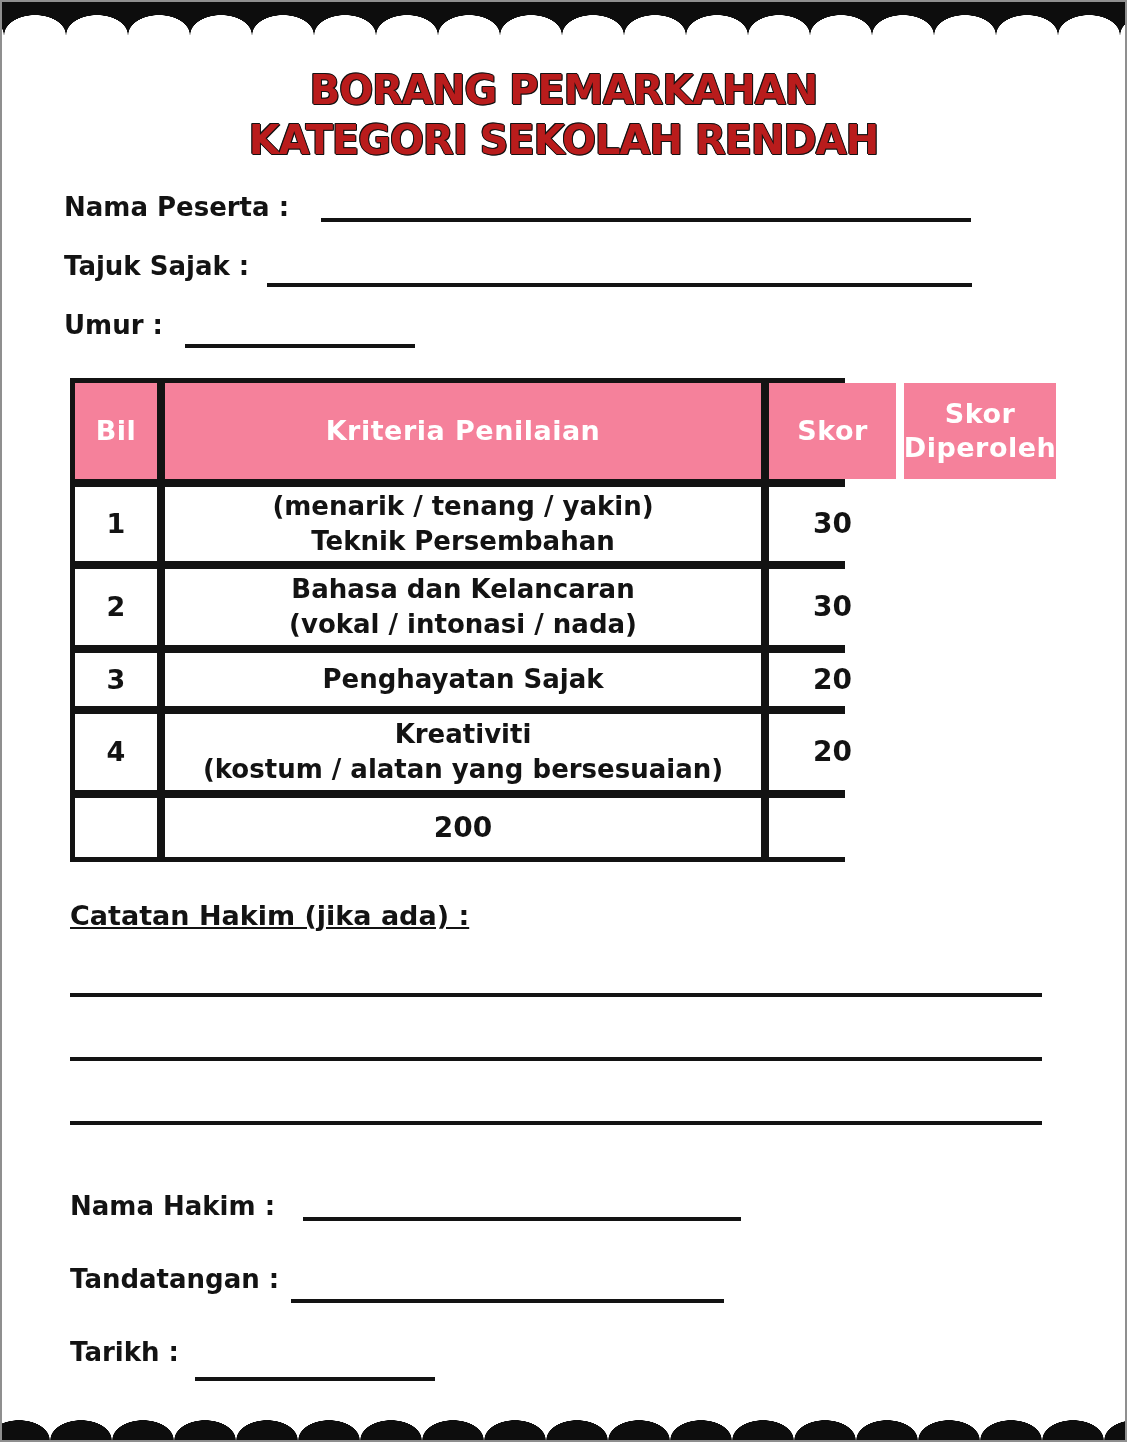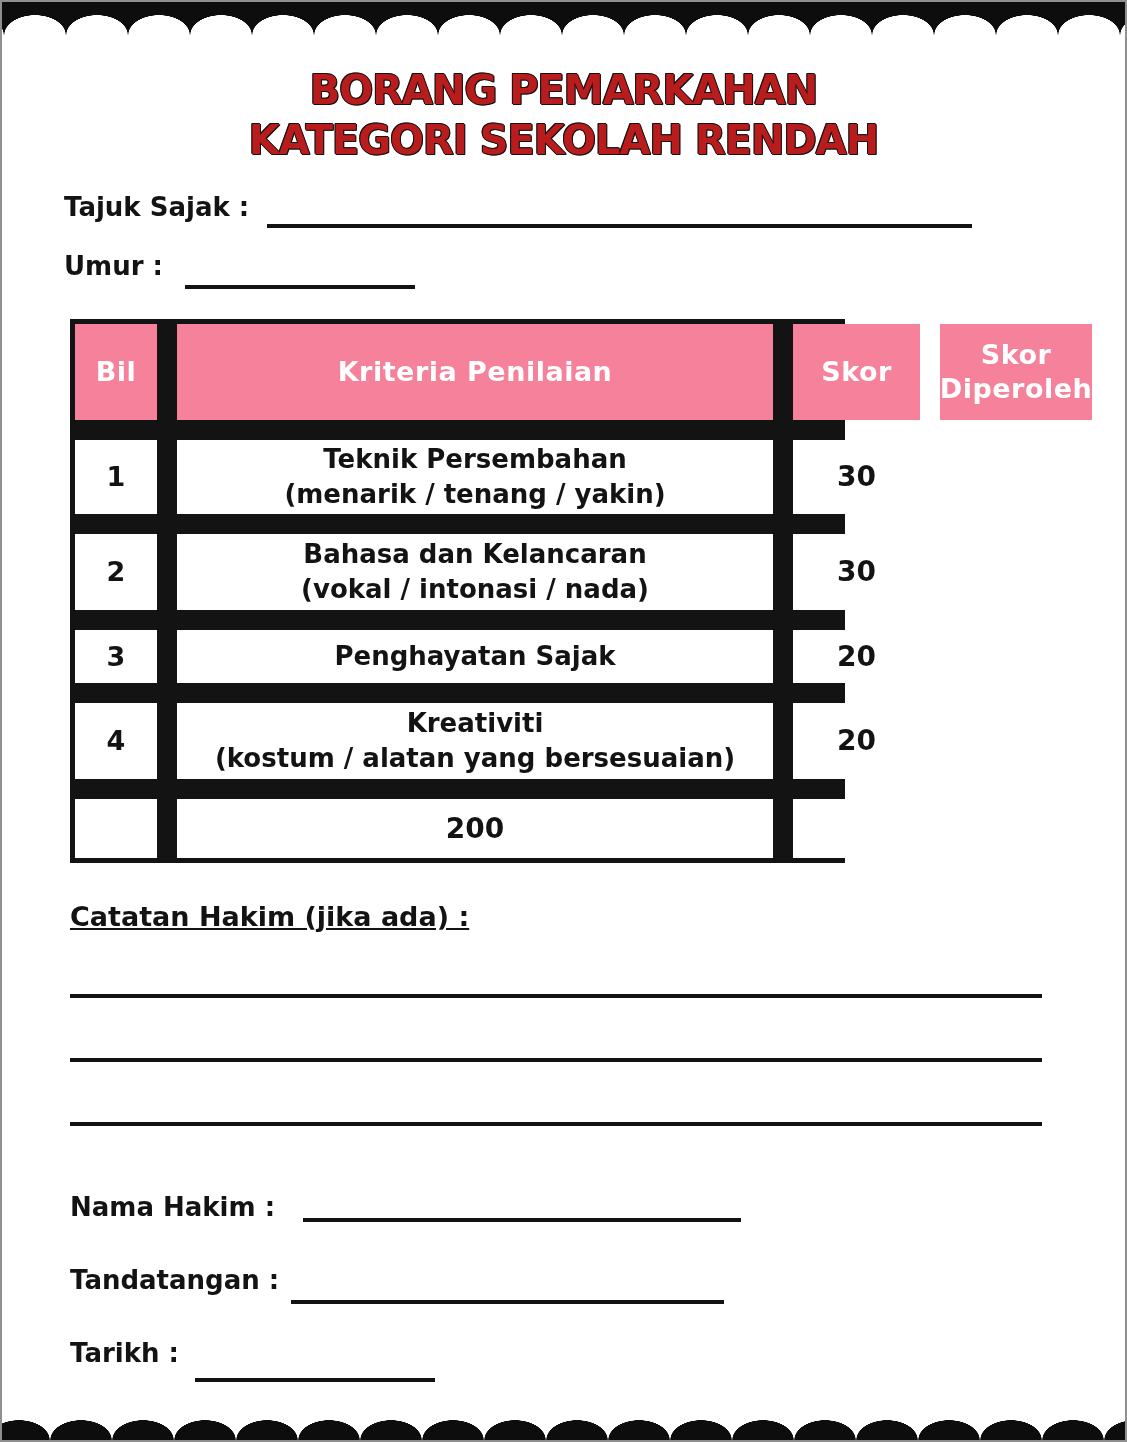--- a/index.html
+++ b/index.html
@@ -59,21 +59,21 @@
   .line-umur  { width:230px; margin-left:22px; position:relative; top:8px; }
 
   
   .score-table {
     margin:38px 0 0 68px;
     width:775px;
     box-sizing:border-box;
     display:grid;
     grid-template-columns:82px 596px 127px 152px;
     grid-template-rows:96px 74px 76px 53px 76px 59px;
-    gap:20px;
+    gap:8px;
     background:#131313;
     border:5px solid #131313;
   }
   .cell {
     background:#ffffff;
     display:flex; flex-direction:column;
     align-items:center; justify-content:center;
     text-align:center;
     font-weight:700;
   }
@@ -112,40 +112,44 @@
 
   <div class="scallop-top"></div>
 
   <div class="title">
     <div>BORANG PEMARKAHAN</div>
     <div>KATEGORI SEKOLAH RENDAH</div>
   </div>
 
   <div class="fields">
     <div class="field-row">
+      <span class="field-label">Nama Peserta :</span>
+      <span class="fill-line line-nama"></span>
+    </div>
+    <div class="field-row">
       <span class="field-label">Tajuk Sajak :</span>
       <span class="fill-line line-tajuk"></span>
     </div>
     <div class="field-row">
       <span class="field-label">Umur :</span>
       <span class="fill-line line-umur"></span>
     </div>
   </div>
 
   <div class="score-table">
 
     <div class="cell head">Bil</div>
     <div class="cell head">Kriteria Penilaian</div>
     <div class="cell head">Skor</div>
     <div class="cell head">Skor Diperoleh</div>
 
     <div class="cell bil">1</div>
     <div class="cell krit">
+      <span>(menarik / tenang / yakin)</span>
       <span>Teknik Persembahan</span>
-      <span>(menarik / tenang / yakin)</span>
     </div>
     <div class="cell skor">30</div>
     <div class="cell skor"></div>
 
     <div class="cell bil">2</div>
     <div class="cell krit">
       <span>Bahasa dan Kelancaran</span>
       <span>(vokal / intonasi / nada)</span>
     </div>
     <div class="cell skor">30</div>

